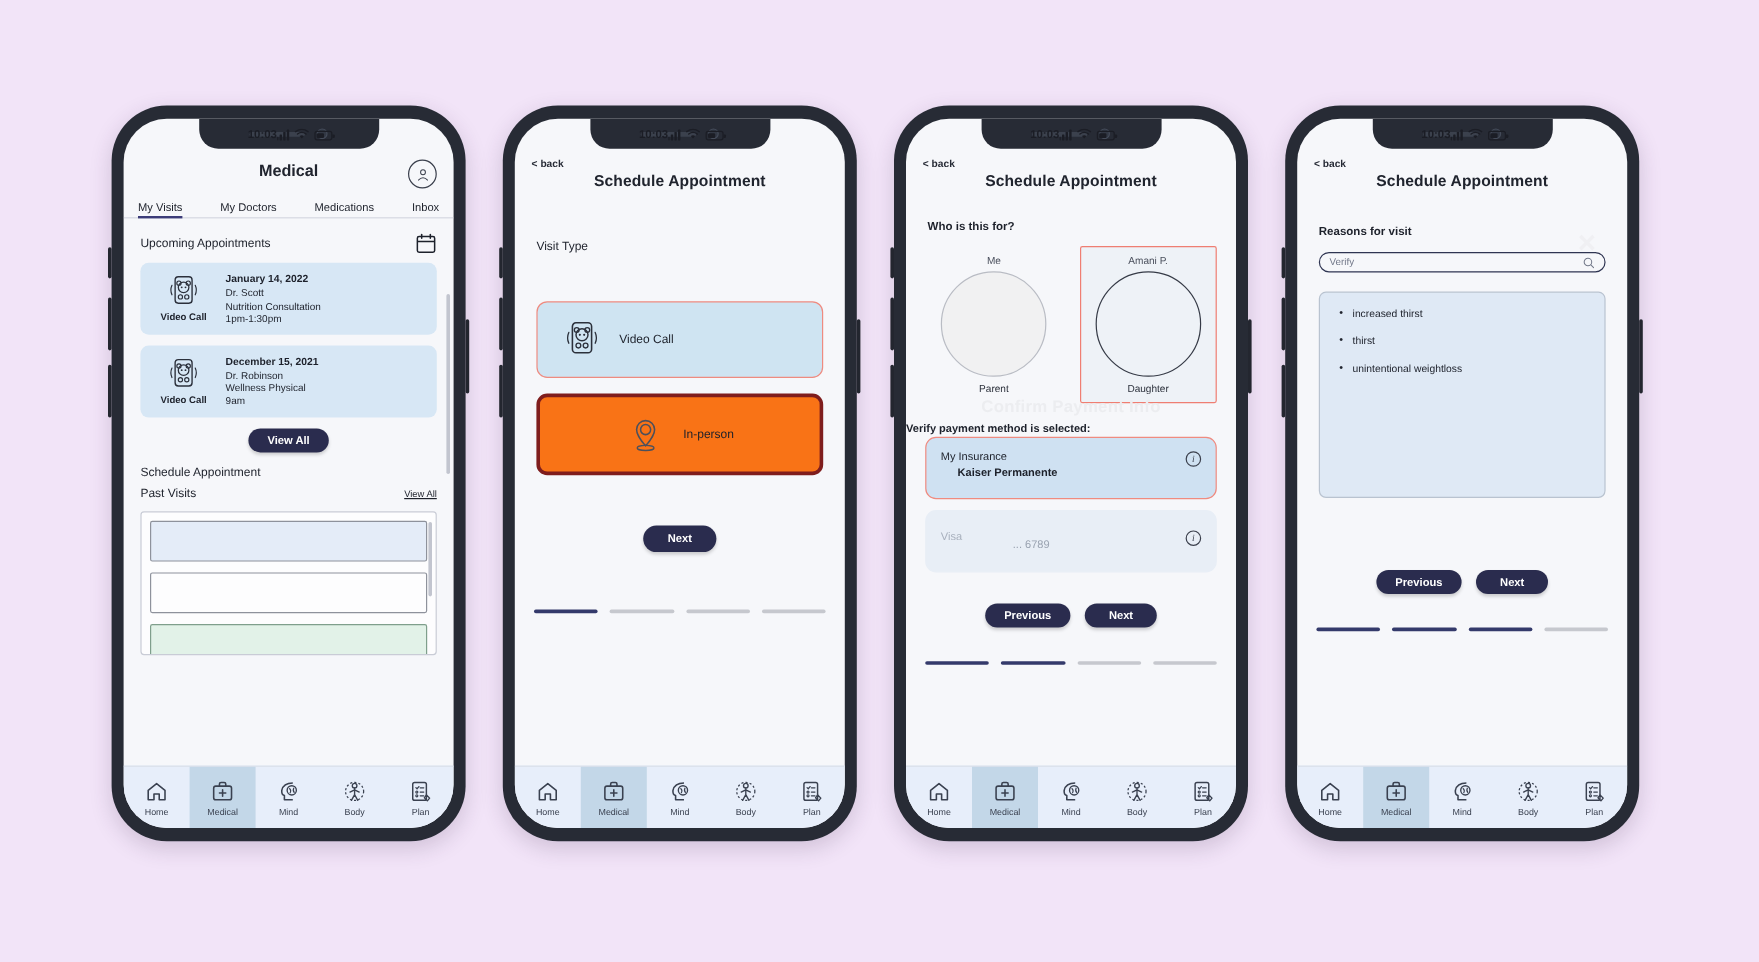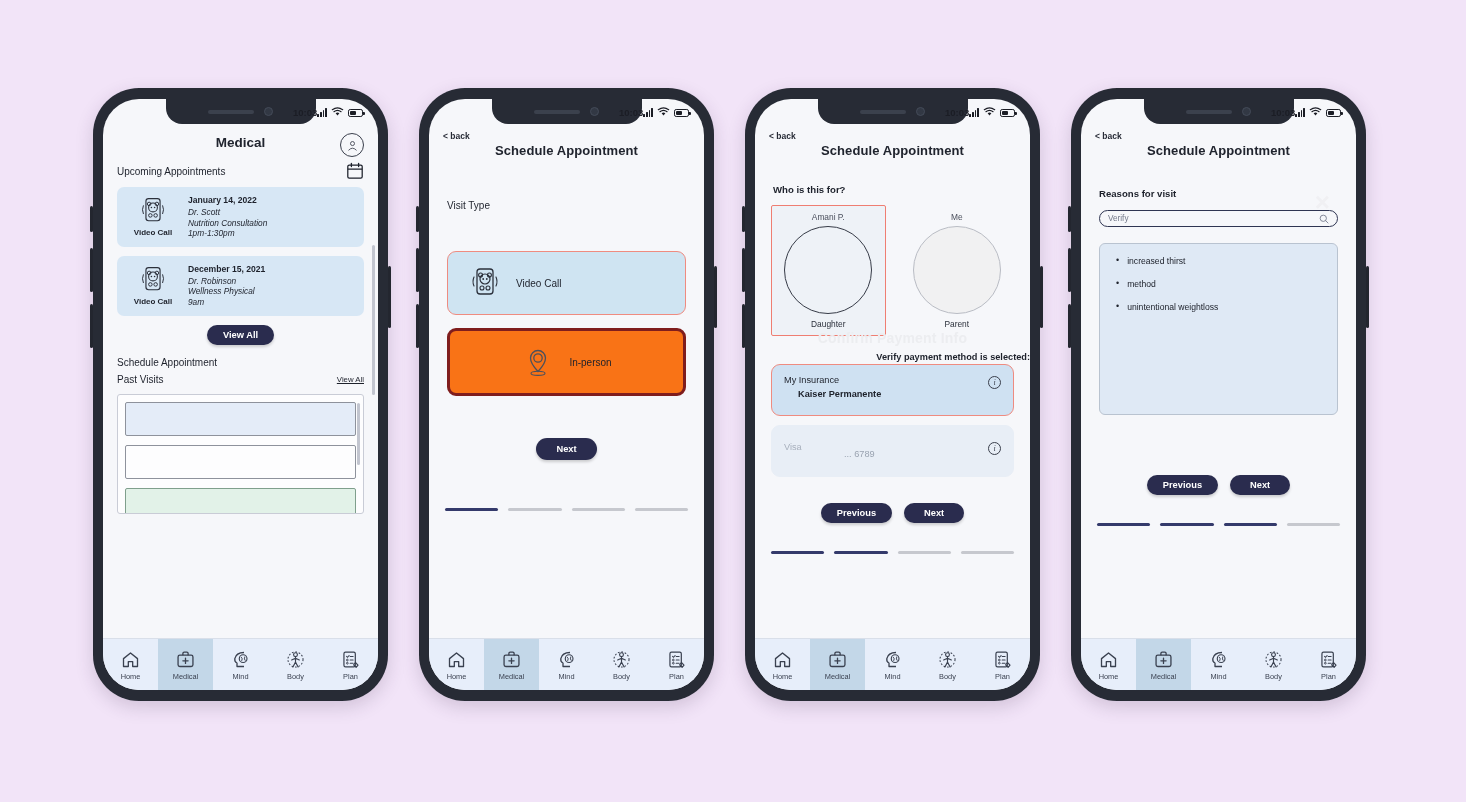--- a/index.html
+++ b/index.html
@@ -41,21 +41,21 @@
   .notch .cam { width: 9px; height: 9px; border-radius: 50%; background: #31compose; background: #323844; border: 1px solid #444b59; }
   .side-btn { position: absolute; background: #23262f; border-radius: 3px; }
   .side-btn.l1 { left: -3px; top: 118px; width: 3px; height: 26px; }
   .side-btn.l2 { left: -3px; top: 160px; width: 3px; height: 44px; }
   .side-btn.l3 { left: -3px; top: 216px; width: 3px; height: 44px; }
   .side-btn.r1 { right: -3px; top: 178px; width: 3px; height: 62px; }
 
   
   .statusbar {
     height: 26px; flex: 0 0 26px;
-    display: flex; align-items: center; justify-content: flex-end;
+    display: flex; align-items: center; justify-content: center;
     padding: 0 15px 0 17px;
     font-size: 9.5px; font-weight: bold; color: #1b1d25;
     position: relative; z-index: 45;
   }
   .status-icons { display: flex; align-items: flex-end; gap: 4px; }
   .bars { display: flex; align-items: flex-end; gap: 1px; height: 9px; }
   .bars i { width: 1.7px; background: #1b1d25; display: block; border-radius: .5px; }
   .bars i:nth-child(1) { height: 3px; }
   .bars i:nth-child(2) { height: 5px; }
   .bars i:nth-child(3) { height: 7px; }
@@ -115,21 +115,21 @@
     margin: 0 14px 9px 14px;
     background: #d7e7f5; border-radius: 7px;
     display: flex; align-items: center; gap: 9px;
     padding: 8px 10px;
     min-height: 57px;
   }
   .appt-ico { width: 52px; text-align: center; flex: 0 0 52px; }
   .appt-ico svg { width: 30px; height: 30px; display: block; margin: 0 auto; }
   .appt-ico .cap { font-size: 8px; font-weight: bold; color: #1d212b; margin-top: 2px; }
   .appt-info .d { font-size: 8.6px; font-weight: bold; color: #1d212b; margin-bottom: 2px; }
-  .appt-info .l { font-size: 8.3px; color: #1d212b; line-height: 1.28; font-style: italic; }
+  .appt-info .l { font-size: 8.3px; color: #1d212b; line-height: 1.28; }
 
   .btn {
     display: inline-flex; align-items: center; justify-content: center;
     background: #2a2c4e; color: #fff; border-radius: 20px;
     font-size: 9.3px; font-weight: bold; border: none;
     box-shadow: 0 2px 3px rgba(0,0,0,.18);
   }
   .btn-sm { padding: 5px 16px; }
   .btn-lg { padding: 7px 20px; font-size: 10.5px; }
   .center { display: flex; justify-content: center; }
@@ -192,21 +192,21 @@
   .person .rel { font-size: 8.4px; color: #2b303b; }
   .ghost-title {
     text-align: center; font-size: 14px; font-weight: bold;
     color: #ecedf0; margin: -6px 0 4px 0; letter-spacing: .2px;
   }
   .ghost-x {
     position: absolute; right: 26px; top: 62px;
     font-size: 26px; color: #f0f0f3; font-weight: bold;
   }
 
-  .verify-label { font-size: 9.2px; font-weight: bold; color: #1d212b; padding: 0 0 0 32px; text-align: right; }
+  .verify-label { font-size: 9.2px; font-weight: bold; color: #1d212b; padding: 0 0 0 0; }
   .pay-card {
     margin: 0 16px; border-radius: 9px; padding: 10px 12px;
     position: relative; min-height: 52px;
   }
   .pay-card.sel { background: #cfe1f2; border: 1.3px solid #ef8b80; }
   .pay-card.faded { background: #e8eef6; border: 1px solid #e8eef6; }
   .pay-card .r1 { font-size: 9.2px; color: #1d212b; }
   .pay-card.faded .r1 { color: #a8b0bd; }
   .pay-card .r2 { font-size: 9.2px; font-weight: bold; color: #1d212b; padding-left: 14px; margin-top: 4px; }
   .pay-card.faded .r2 { color: #9aa3b1; font-weight: normal; padding-left: 60px; margin-top: -3px; }
@@ -273,20 +273,26 @@
 
       <div class="content">
         <div class="app-title">Medical</div>
         <div class="avatar-btn">
           <svg viewBox="0 0 20 20">
             <circle cx="10" cy="7" r="3.1" fill="none" stroke="#3a3f4c" stroke-width="1.3"></circle>
             <path d="M3.8 17.5 Q10 10.8 16.2 17.5" fill="none" stroke="#3a3f4c" stroke-width="1.3"></path>
           </svg>
         </div>
 
+        <div class="tabs">
+          <span class="tab active">My Visits</span>
+          <span class="tab">My Doctors</span>
+          <span class="tab">Medications</span>
+          <span class="tab">Inbox</span>
+        </div>
 
         <div class="sec-row">
           <span class="sec-title">Upcoming Appointments</span>
           <svg class="cal-icon" viewBox="0 0 20 20">
             <rect x="2" y="3.4" width="16" height="14.6" rx="1.6" fill="none" stroke="#1d212b" stroke-width="1.4"></rect>
             <path d="M2 8 H18" stroke="#1d212b" stroke-width="1.4"></path>
             <path d="M6 1.6 V5" stroke="#1d212b" stroke-width="1.4" stroke-linecap="round"></path>
             <path d="M14 1.6 V5" stroke="#1d212b" stroke-width="1.4" stroke-linecap="round"></path>
           </svg>
         </div>
@@ -553,29 +559,29 @@
             </span>
         </span>
       </div>
       <div class="content">
         <div class="back-link">&lt; back</div>
         <div class="screen-title" style="margin-top:2px">Schedule Appointment</div>
 
         <div class="field-label" style="margin-top:26px; font-weight:bold; font-size:9.6px">Who is this for?</div>
 
         <div class="people" style="margin-top:6px">
+          <div class="person">
+            <div class="nm">Me</div>
+            <div class="circ"></div>
+            <div class="rel">Parent</div>
+          </div>
           <div class="person sel">
             <div class="nm">Amani P.</div>
             <div class="circ"></div>
             <div class="rel">Daughter</div>
-          </div>
-          <div class="person">
-            <div class="nm">Me</div>
-            <div class="circ"></div>
-            <div class="rel">Parent</div>
           </div>
         </div>
 
         <div class="ghost-title">Confirm Payment Info</div>
 
         <div class="verify-label" style="margin-top:6px">Verify payment method is selected:</div>
 
         <div class="pay-card sel" style="margin-top:2px">
           <div class="r1">My Insurance</div>
           <div class="r2">Kaiser Permanente</div>
@@ -692,21 +698,21 @@
           </svg>
         </div>
 
         <div class="reasons-box" style="margin-top:16px">
           <div class="reason">
             <span class="dot">•</span>
             <span>increased thirst</span>
           </div>
           <div class="reason">
             <span class="dot">•</span>
-            <span>method</span>
+            <span>thirst</span>
           </div>
           <div class="reason">
             <span class="dot">•</span>
             <span>unintentional weightloss</span>
           </div>
         </div>
 
         <div class="btn-row" style="margin-top:60px">
           <button class="btn btn-sm">Previous</button>
           <button class="btn btn-sm" style="padding:5px 20px">Next</button>

